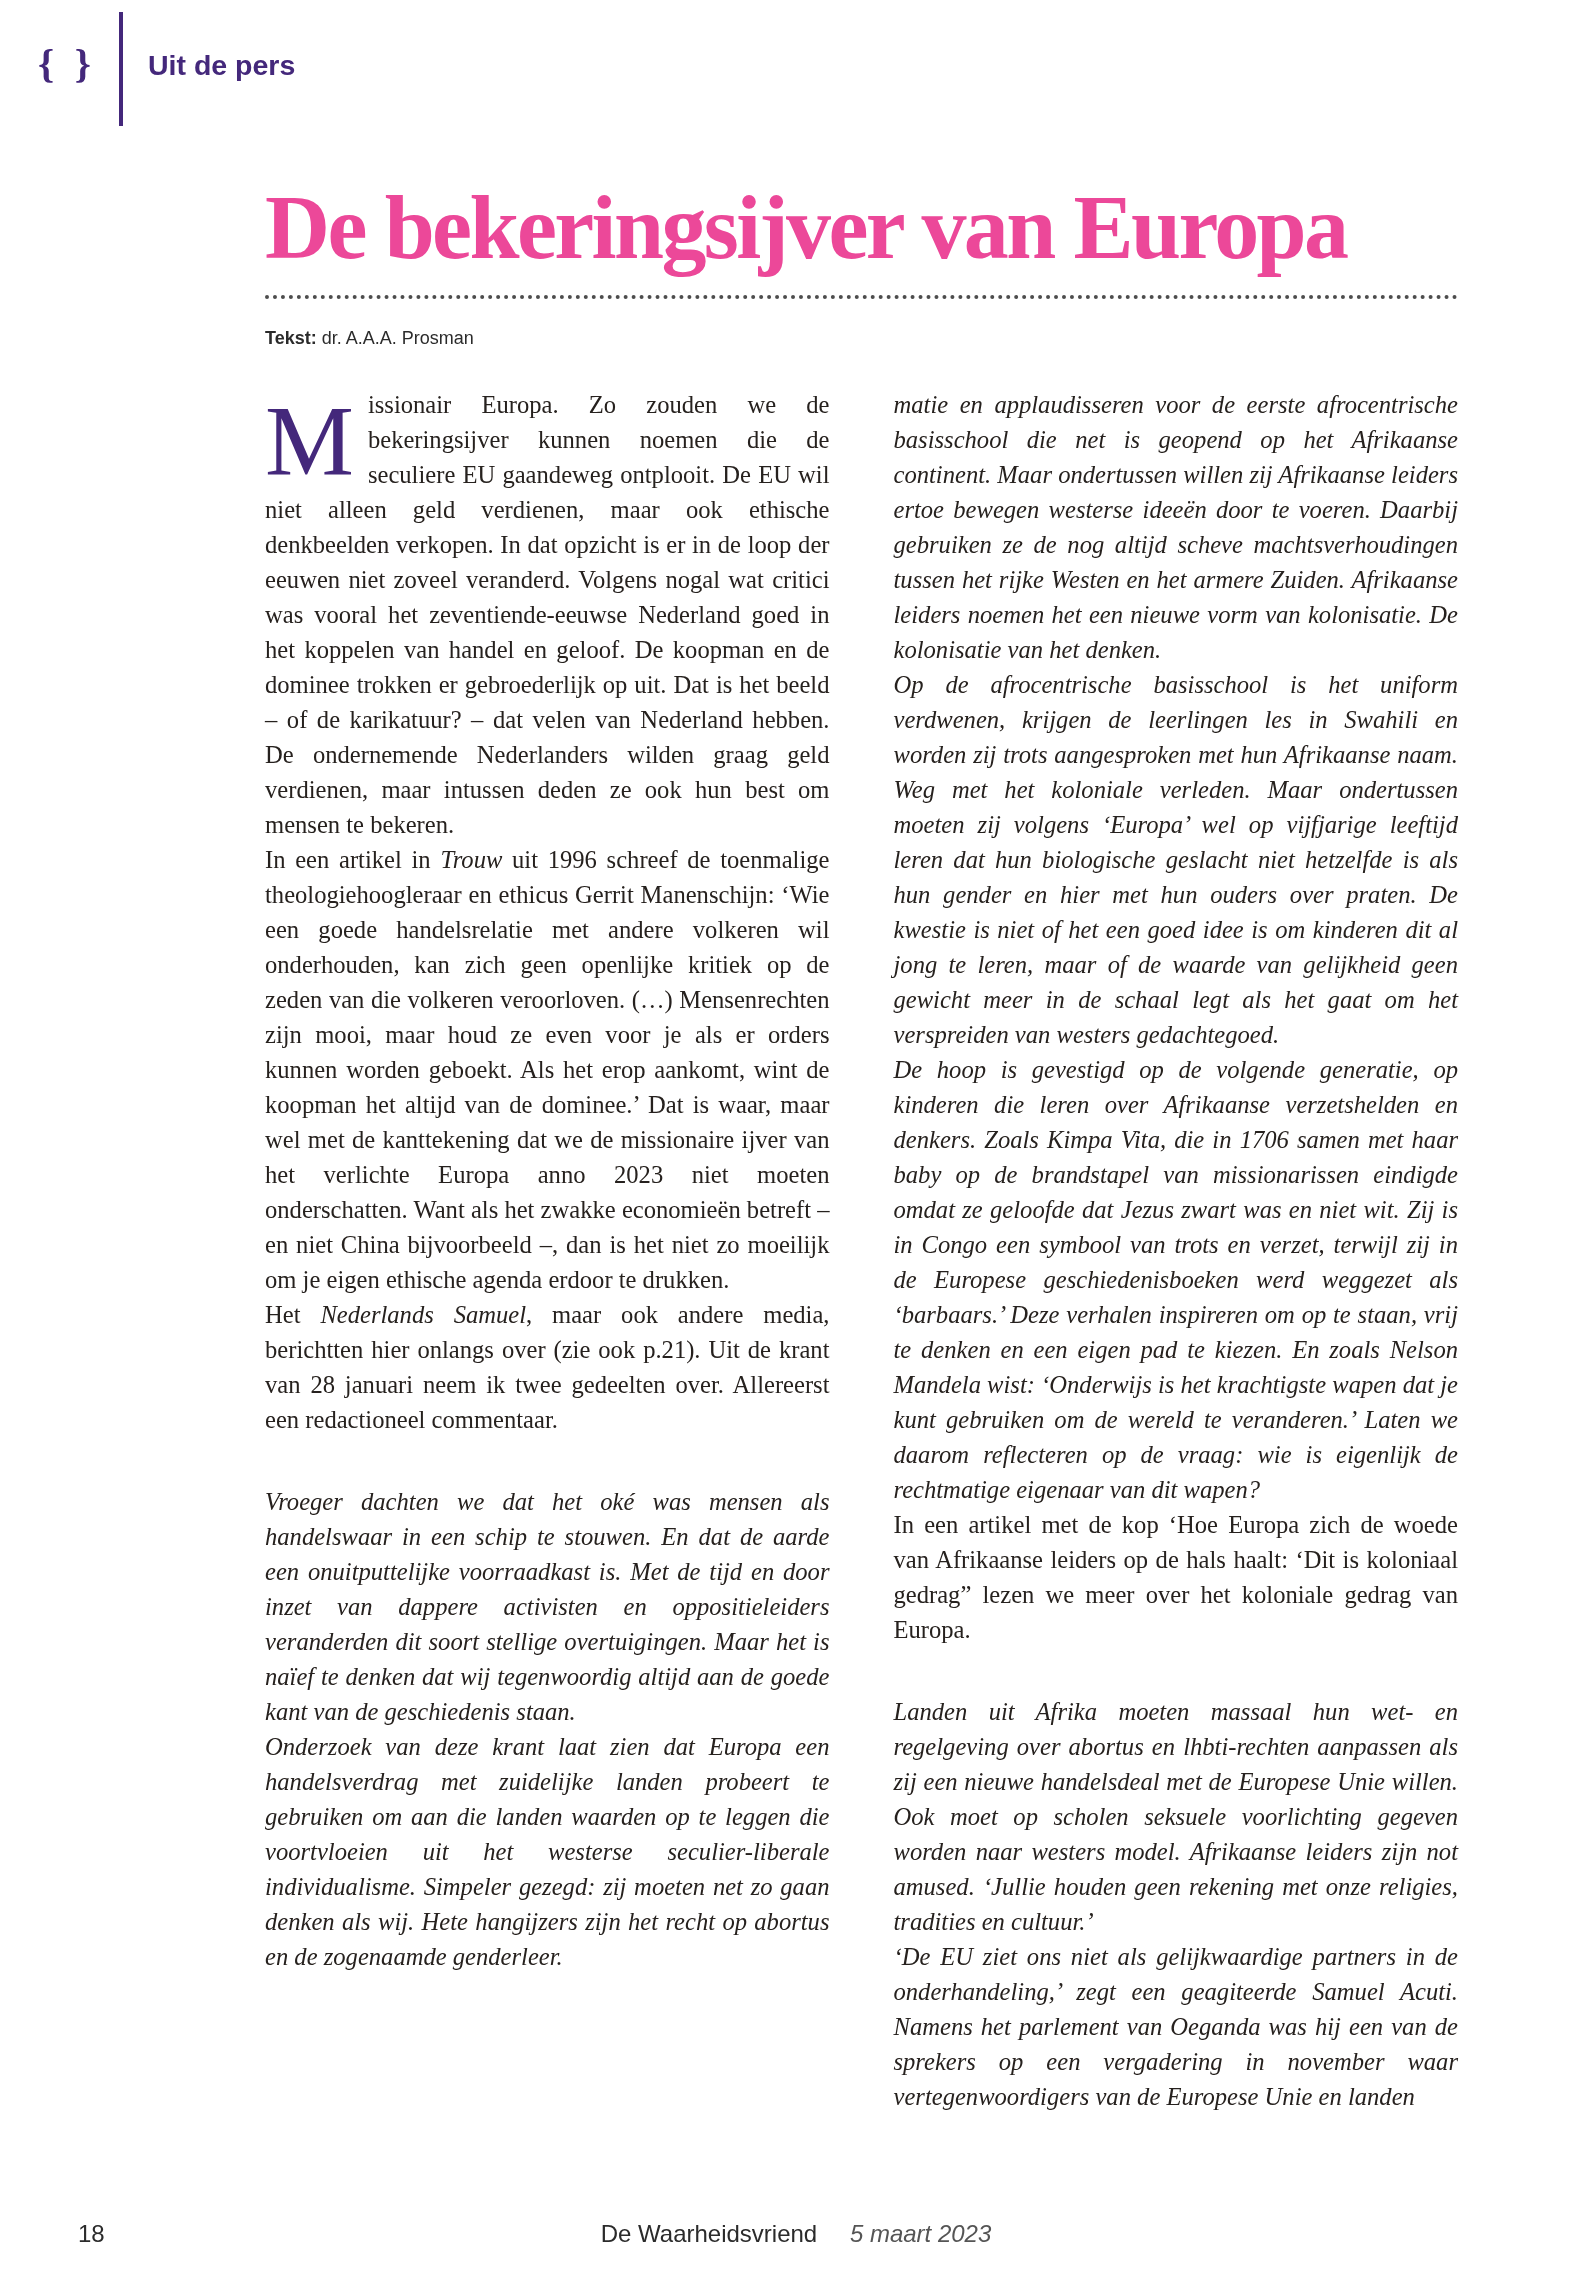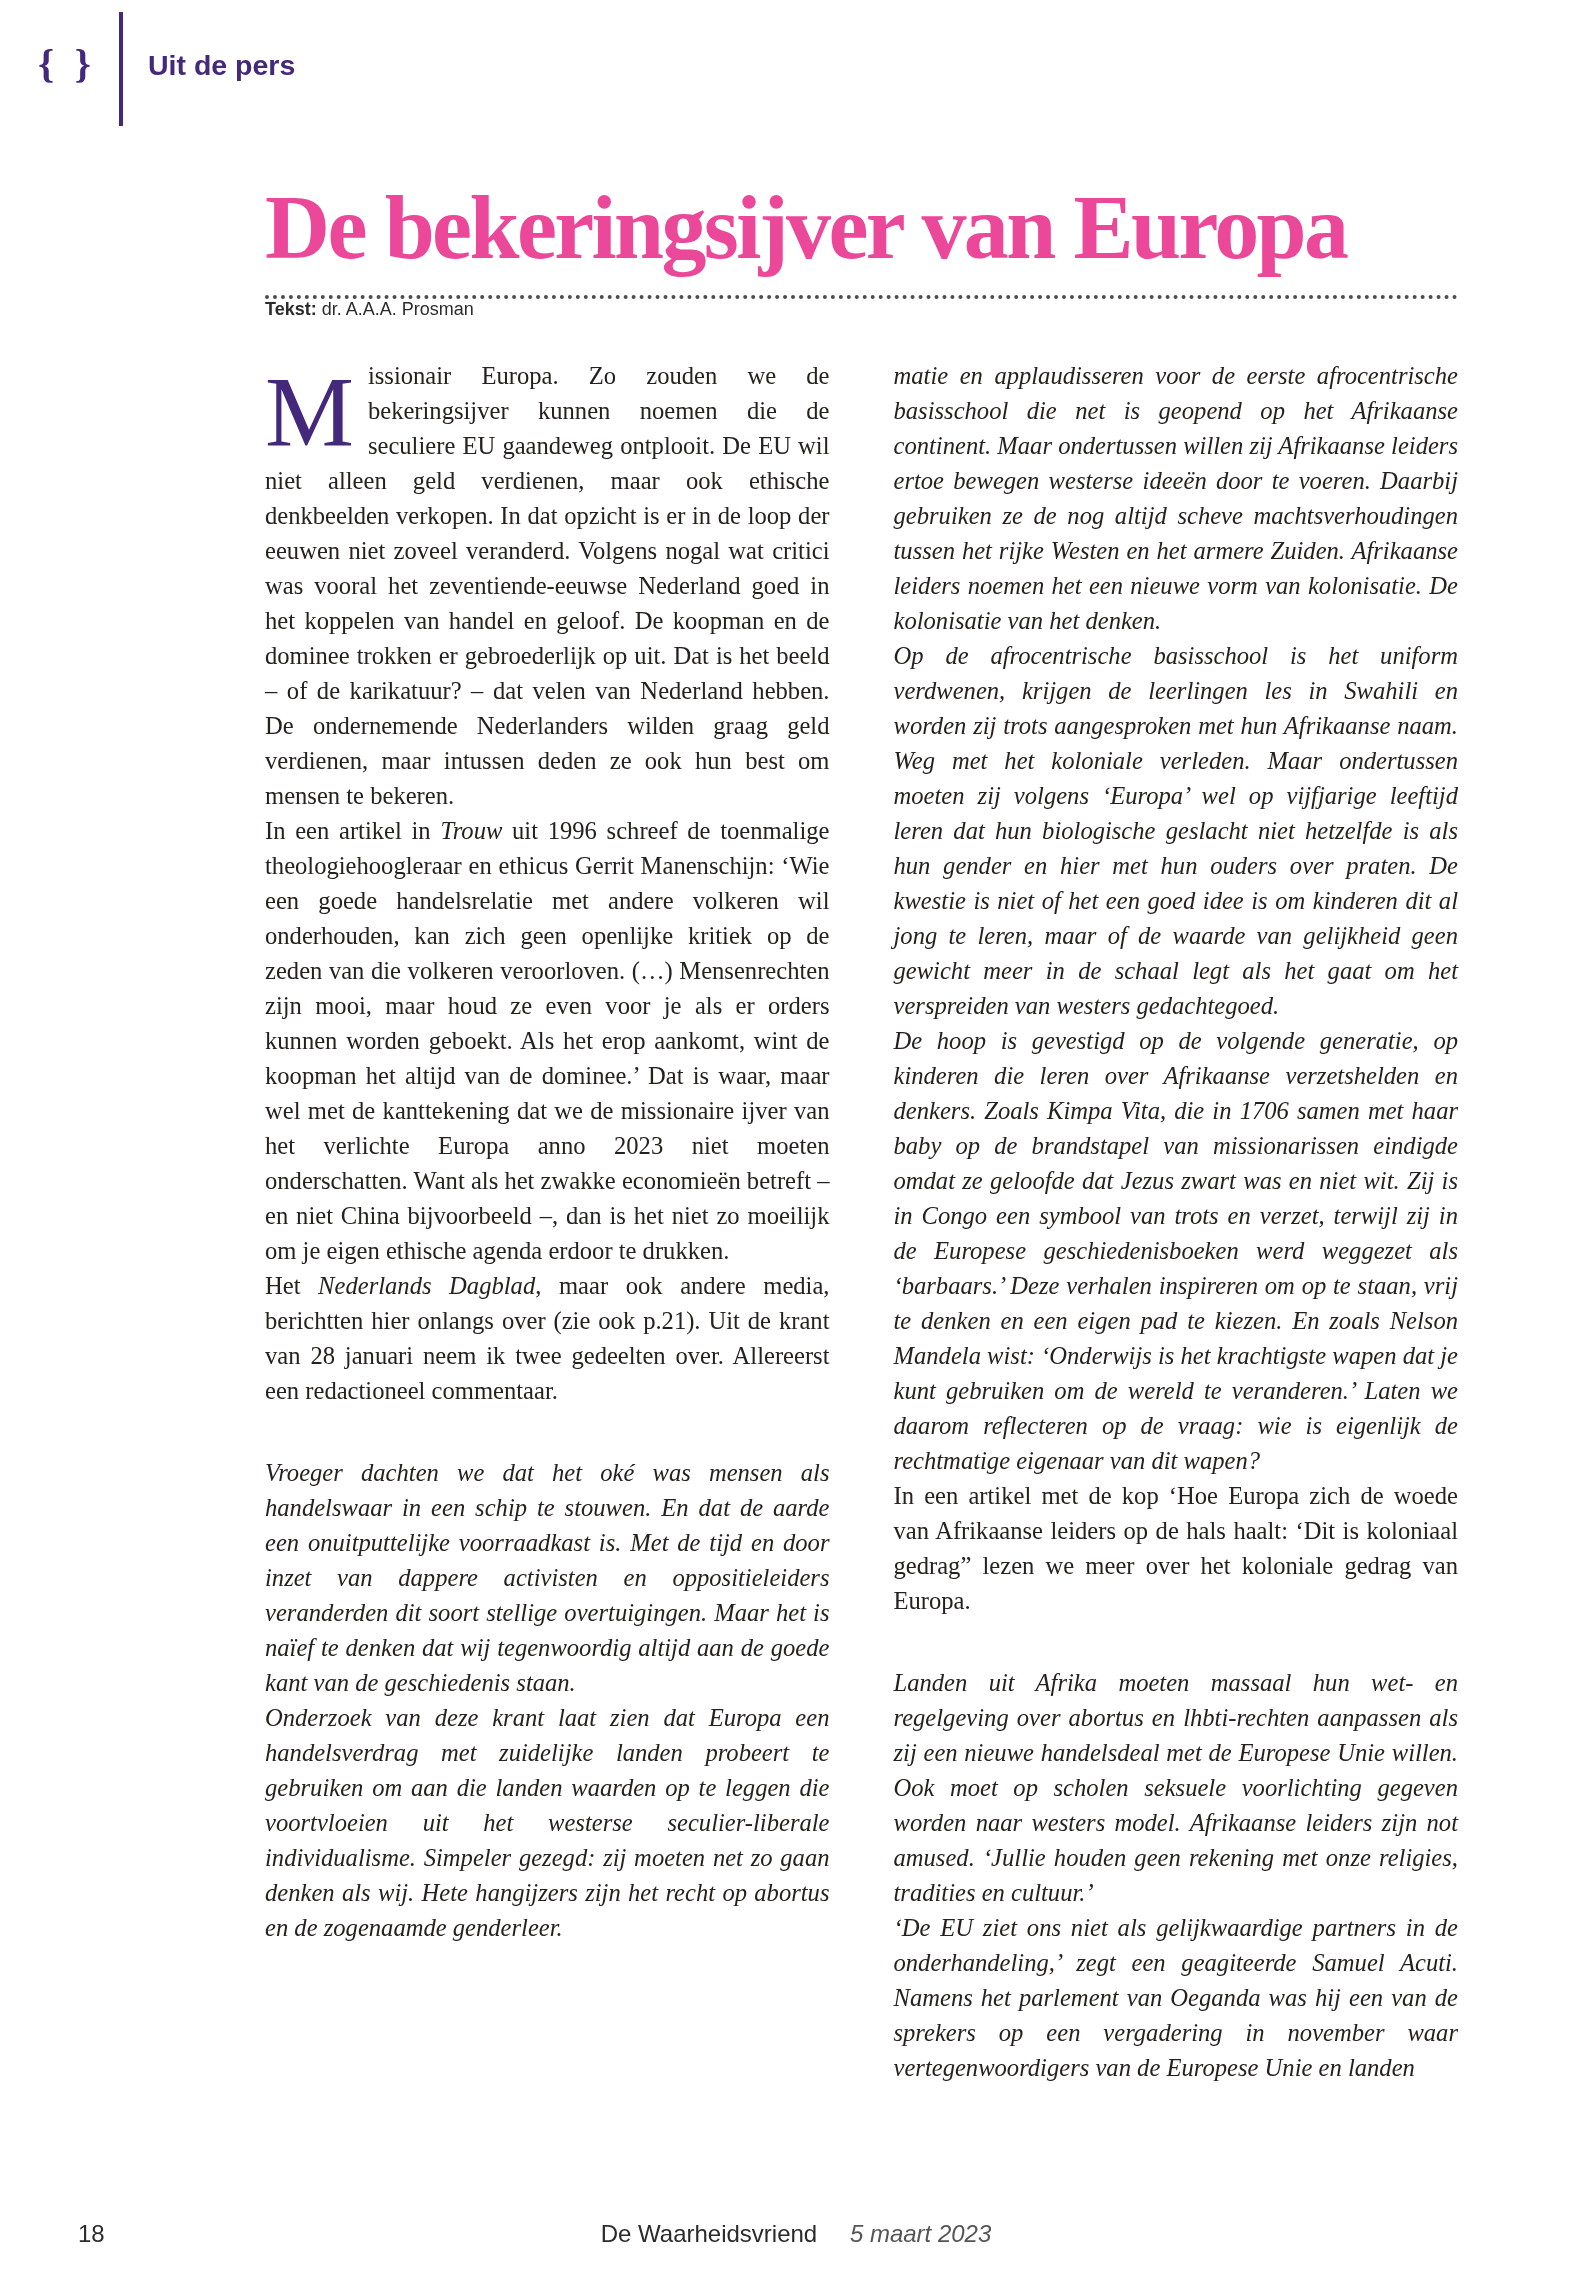--- a/index.html
+++ b/index.html
@@ -45,20 +45,21 @@
     letter-spacing:-2.6px;
     color:#ec4899;
     white-space:nowrap;
   }
   .title-rule{
     margin-top:22.4px;
     height:0;
     border-bottom:4.3px dotted #4d4d4d;
   }
   .byline{
+    margin-top:29px;
     font-family:"Liberation Sans","DejaVu Sans",sans-serif;
     font-size:18px;color:#2b2b2b;
   }
   .byline b{font-weight:bold;}
   .columns{
     display:flex;gap:64px;margin-top:38px;
   }
   .col{flex:1 1 0;min-width:0;}
   .col p{
     margin:0;
@@ -108,21 +109,21 @@
   <div class="title-rule"></div>
   <div class="byline">
     <b>Tekst:</b>
     <span> </span>
     <span>dr. A.A.A. Prosman</span>
   </div>
   <div class="columns">
     <div class="col" id="col-left">
         <p class="body"><span class="dropcap">M</span><span>issionair Europa. Zo zouden we de bekeringsijver kunnen noemen die de seculiere EU gaandeweg ontplooit. De EU wil niet alleen geld verdienen, maar ook ethische denkbeelden verkopen. In dat opzicht is er in de loop der eeuwen niet zoveel veranderd. Volgens nogal wat critici was vooral het zeventiende-eeuwse Nederland goed in het koppelen van handel en geloof. De koopman en de dominee trokken er gebroederlijk op uit. Dat is het beeld – of de karikatuur? – dat velen van Nederland hebben. De ondernemende Nederlanders wilden graag geld verdienen, maar intussen deden ze ook hun best om mensen te bekeren.</span></p>
         <p class="body"><span>In een artikel in </span><i>Trouw</i><span> uit 1996 schreef de toenmalige theologiehoogleraar en ethicus Gerrit Manenschijn: ‘Wie een goede handelsrelatie met andere volkeren wil onderhouden, kan zich geen openlijke kritiek op de zeden van die volkeren veroorloven. (…) Mensenrechten zijn mooi, maar houd ze even voor je als er orders kunnen worden geboekt. Als het erop aankomt, wint de koopman het altijd van de dominee.’ Dat is waar, maar wel met de kanttekening dat we de missionaire ijver van het verlichte Europa anno 2023 niet moeten onderschatten. Want als het zwakke economieën betreft – en niet China bijvoorbeeld –, dan is het niet zo moeilijk om je eigen ethische agenda erdoor te drukken.</span></p>
-        <p class="body"><span>Het </span><i>Nederlands Dagblad</i><span>, maar ook andere media, berichtten hier onlangs over (zie ook p.21). Uit de krant van 28 januari neem ik twee gedeelten over. Allereerst een redactioneel commentaar.</span></p>
+        <p class="body"><span>Het </span><i>Nederlands Samuel</i><span>, maar ook andere media, berichtten hier onlangs over (zie ook p.21). Uit de krant van 28 januari neem ik twee gedeelten over. Allereerst een redactioneel commentaar.</span></p>
         <p class="quote gap"><span>Vroeger dachten we dat het oké was mensen als handelswaar in een schip te stouwen. En dat de aarde een onuitputtelijke voorraadkast is. Met de tijd en door inzet van dappere activisten en oppositieleiders veranderden dit soort stellige overtuigingen. Maar het is naïef te denken dat wij tegenwoordig altijd aan de goede kant van de geschiedenis staan.</span></p>
         <p class="quote"><span>Onderzoek van deze krant laat zien dat Europa een handelsverdrag met zuidelijke landen probeert te gebruiken om aan die landen waarden op te leggen die voortvloeien uit het westerse seculier-liberale individualisme. Simpeler gezegd: zij moeten net zo gaan denken als wij. Hete hangijzers zijn het recht op abortus en de zogenaamde genderleer.</span></p>
       </div>
     <div class="col" id="col-right">
         <p class="quote"><span>matie en applaudisseren voor de eerste afrocentrische basisschool die net is geopend op het Afrikaanse continent. Maar ondertussen willen zij Afrikaanse leiders ertoe bewegen westerse ideeën door te voeren. Daarbij gebruiken ze de nog altijd scheve machtsverhoudingen tussen het rijke Westen en het armere Zuiden. Afrikaanse leiders noemen het een nieuwe vorm van kolonisatie. De kolonisatie van het denken.</span></p>
         <p class="quote"><span>Op de afrocentrische basisschool is het uniform verdwenen, krijgen de leerlingen les in Swahili en worden zij trots aangesproken met hun Afrikaanse naam. Weg met het koloniale verleden. Maar ondertussen moeten zij volgens ‘Europa’ wel op vijfjarige leeftijd leren dat hun biologische geslacht niet hetzelfde is als hun gender en hier met hun ouders over praten. De kwestie is niet of het een goed idee is om kinderen dit al jong te leren, maar of de waarde van gelijkheid geen gewicht meer in de schaal legt als het gaat om het verspreiden van westers gedachtegoed.</span></p>
         <p class="quote"><span>De hoop is gevestigd op de volgende generatie, op kinderen die leren over Afrikaanse verzetshelden en denkers. Zoals Kimpa Vita, die in 1706 samen met haar baby op de brandstapel van missionarissen eindigde omdat ze geloofde dat Jezus zwart was en niet wit. Zij is in Congo een symbool van trots en verzet, terwijl zij in de Europese geschiedenisboeken werd weggezet als ‘barbaars.’ Deze verhalen inspireren om op te staan, vrij te denken en een eigen pad te kiezen. En zoals Nelson Mandela wist: ‘Onderwijs is het krachtigste wapen dat je kunt gebruiken om de wereld te veranderen.’ Laten we daarom reflecteren op de vraag: wie is eigenlijk de rechtmatige eigenaar van dit wapen?</span></p>
         <p class="body"><span>In een artikel met de kop ‘Hoe Europa zich de woede van Afrikaanse leiders op de hals haalt: ‘Dit is koloniaal gedrag” lezen we meer over het koloniale gedrag van Europa.</span></p>
         <p class="quote gap"><span>Landen uit Afrika moeten massaal hun wet- en regelgeving over abortus en lhbti-rechten aanpassen als zij een nieuwe handelsdeal met de Europese Unie willen. Ook moet op scholen seksuele voorlichting gegeven worden naar westers model. Afrikaanse leiders zijn not amused. ‘Jullie houden geen rekening met onze religies, tradities en cultuur.’</span></p>
         <p class="quote"><span>‘De EU ziet ons niet als gelijkwaardige partners in de onderhandeling,’ zegt een geagiteerde Samuel Acuti. Namens het parlement van Oeganda was hij een van de sprekers op een vergadering in november waar vertegenwoordigers van de Europese Unie en landen</span></p>

